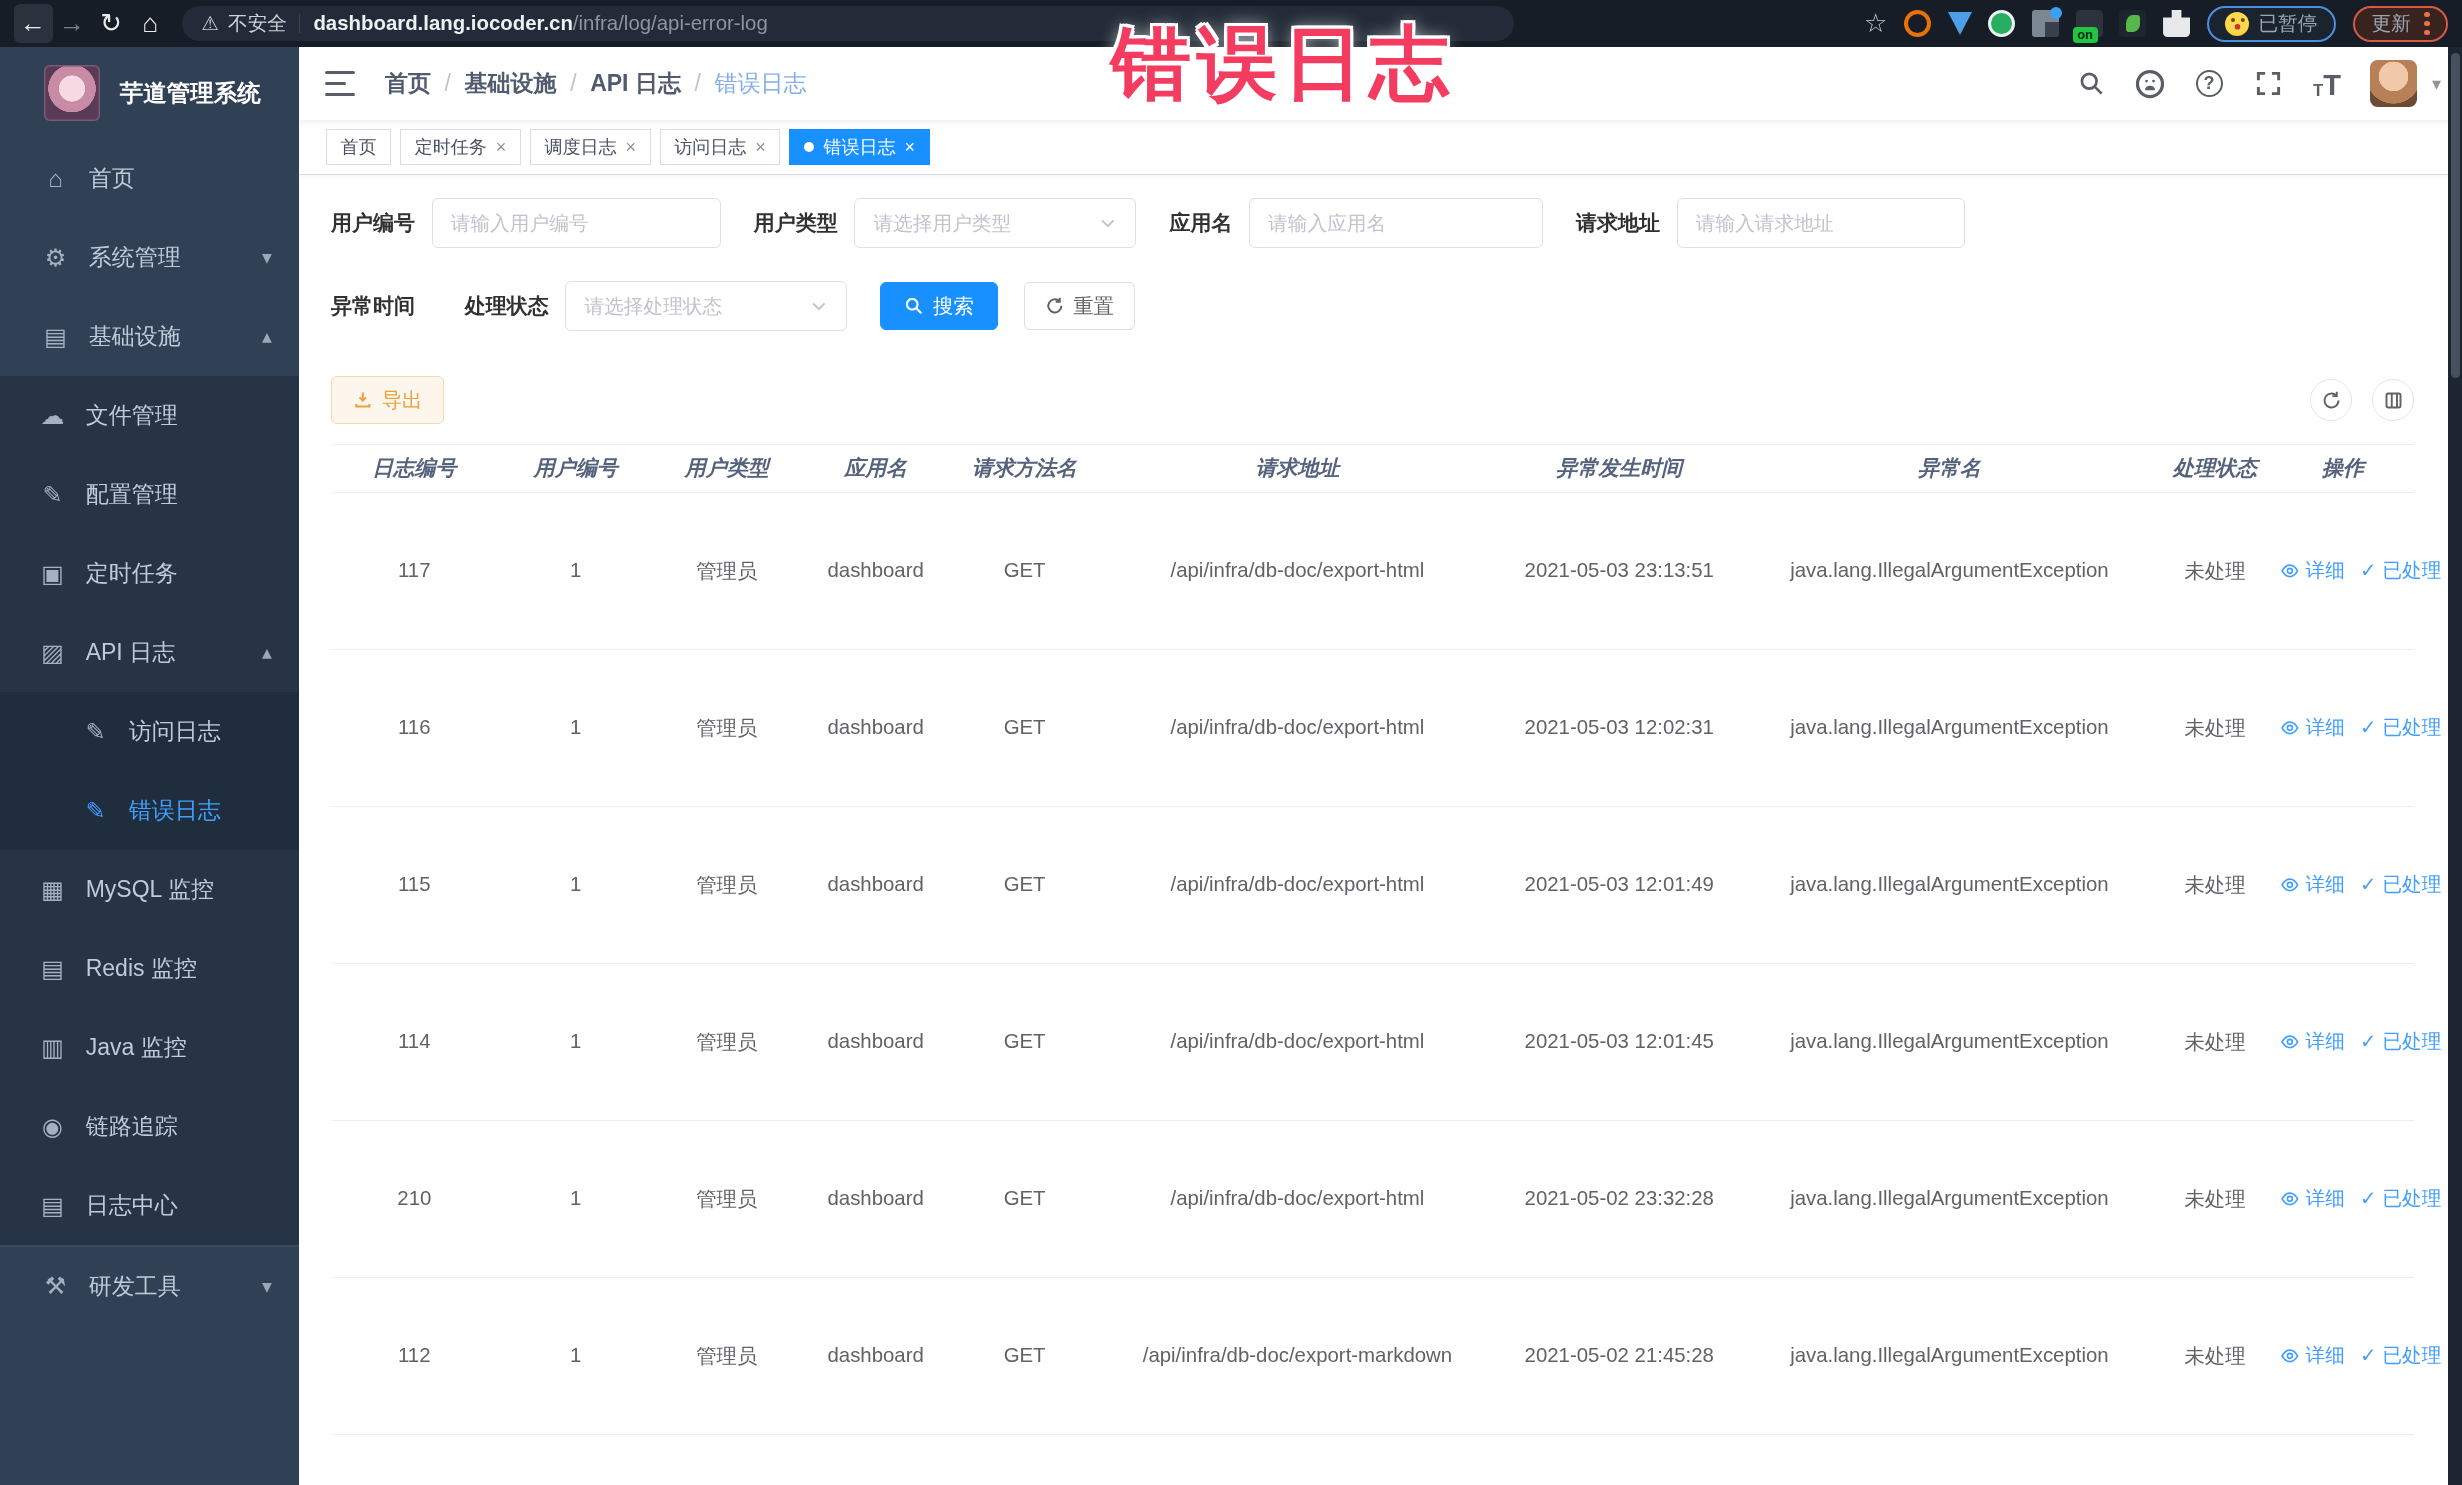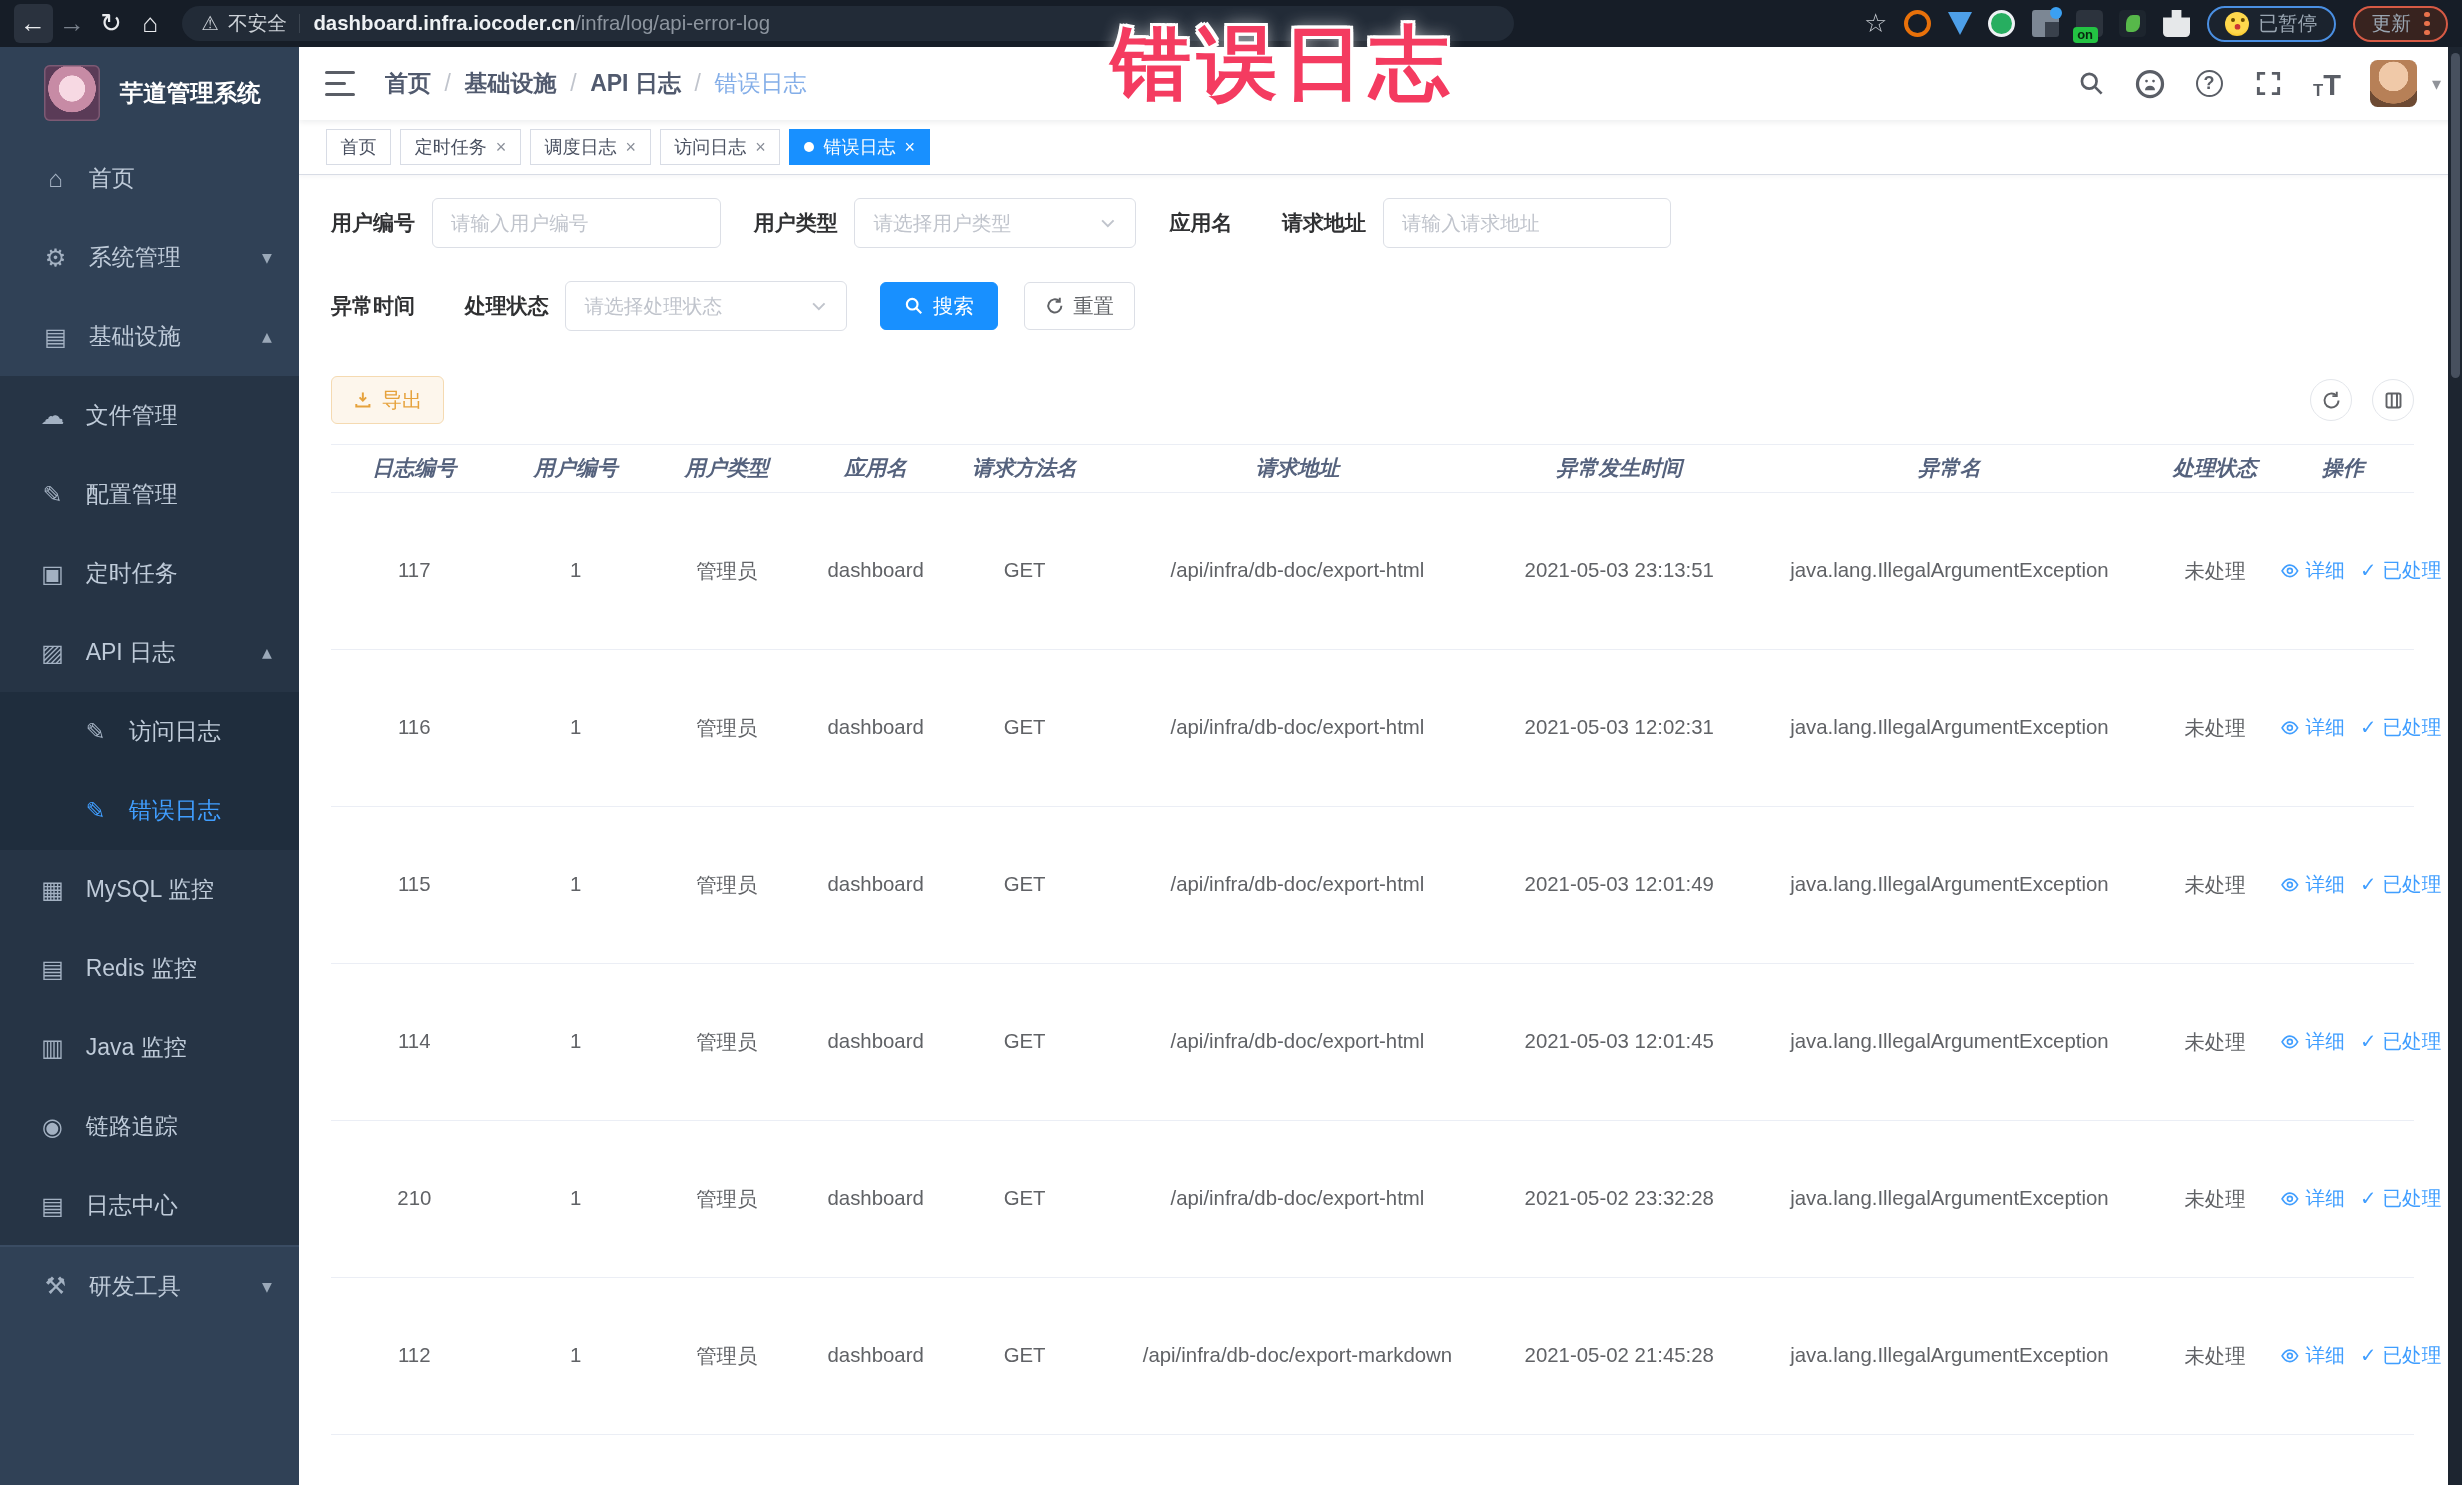--- a/index.html
+++ b/index.html
@@ -131,21 +131,21 @@
 
   <div class="browser-bar">
     <div class="nav-ic back">←</div>
     <div class="nav-ic fwd">→</div>
     <div class="nav-ic">↻</div>
     <div class="nav-ic">⌂</div>
     <div class="url-pill">
       <span class="warn">⚠</span>
       <span class="sec-label">不安全</span>
       <span class="url-div"></span>
-      <span class="url-host">dashboard.infra.iocoder.cn</span>
+      <span class="url-host">dashboard.lang.iocoder.cn</span>
       <span class="url-path">/infra/log/api-error-log</span>
     </div>
     <div class="bar-right">
       <span class="star">☆</span>
       <span class="ext-ic ext-orange"></span>
       <span class="ext-ic ext-shield"></span>
       <span class="ext-ic ext-green"></span>
       <span class="ext-ic ext-grid"></span>
       <span class="ext-ic ext-on">
           <span class="on-badge">on</span>
@@ -328,20 +328,23 @@
           <span class="f-label">用户类型</span>
           <span class="inp sel w-370">
             <span class="ph">请选择用户类型</span>
             <svg width="19.7" height="19.7" viewBox="0 0 24 24" fill="none" stroke="#c0c4cc" stroke-width="2.4">
                 <polyline points="5,9 12,16 19,9"></polyline>
               </svg>
           </span>
         </div>
         <div class="f-group">
           <span class="f-label">应用名</span>
+          <span class="inp w-388">
+              <input placeholder="请输入应用名" style="">
+            </span>
         </div>
         <div class="f-group">
           <span class="f-label">请求地址</span>
           <span class="inp w-380">
               <input placeholder="请输入请求地址" style="">
             </span>
         </div>
       </div>
 
       <div class="filter-row">

